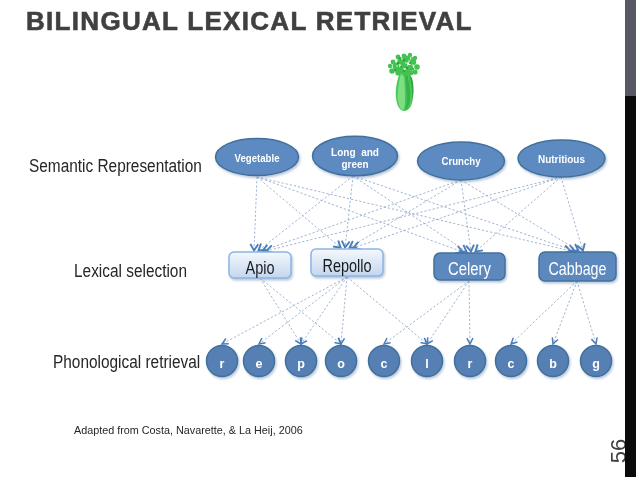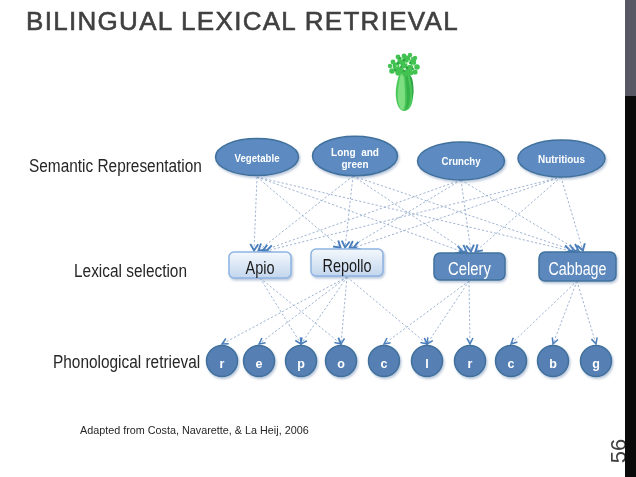--- a/index.html
+++ b/index.html
@@ -1,24 +1,24 @@
 <!DOCTYPE html>
 <html><head>
 <meta charset="utf-8">
 <style>
   html,body{margin:0;padding:0;}
   body{width:636px;height:477px;background:#ffffff;overflow:hidden;position:relative;
        font-family:"Liberation Sans", sans-serif;}
-  #title{position:absolute;left:26px;top:6px;font-size:26px;font-weight:normal;
+  #title{position:absolute;left:26px;top:6px;font-size:26px;font-weight:bold;
          color:#404040;letter-spacing:1.3px;white-space:nowrap;-webkit-text-stroke:0.6px #404040;}
   .lbl{position:absolute;color:#262626;font-size:17.5px;white-space:nowrap;transform:scaleX(0.88);transform-origin:0 50%;}
   #lbl1{left:29px;top:156px;}
   #lbl2{left:74px;top:261px;}
   #lbl3{left:53px;top:352px;}
-  #caption{position:absolute;left:80px;top:424px;font-size:10.8px;color:#262626;white-space:nowrap;}
+  #caption{position:absolute;left:74px;top:424px;font-size:10.8px;color:#262626;white-space:nowrap;}
   #pagenum{position:absolute;left:604px;top:438px;font-size:22px;color:#404040;
            transform:rotate(-90deg);transform-origin:center;width:30px;text-align:center;}
   #barTop{position:absolute;left:625px;top:0;width:11px;height:96px;background:#585864;}
   #barBot{position:absolute;left:625px;top:96px;width:11px;height:381px;background:#0a0a0a;}
   svg{position:absolute;left:0;top:0;}
 </style>
 </head>
 <body>
 <div id="title">BILINGUAL LEXICAL RETRIEVAL</div>
 <div class="lbl" id="lbl1">Semantic Representation</div>

